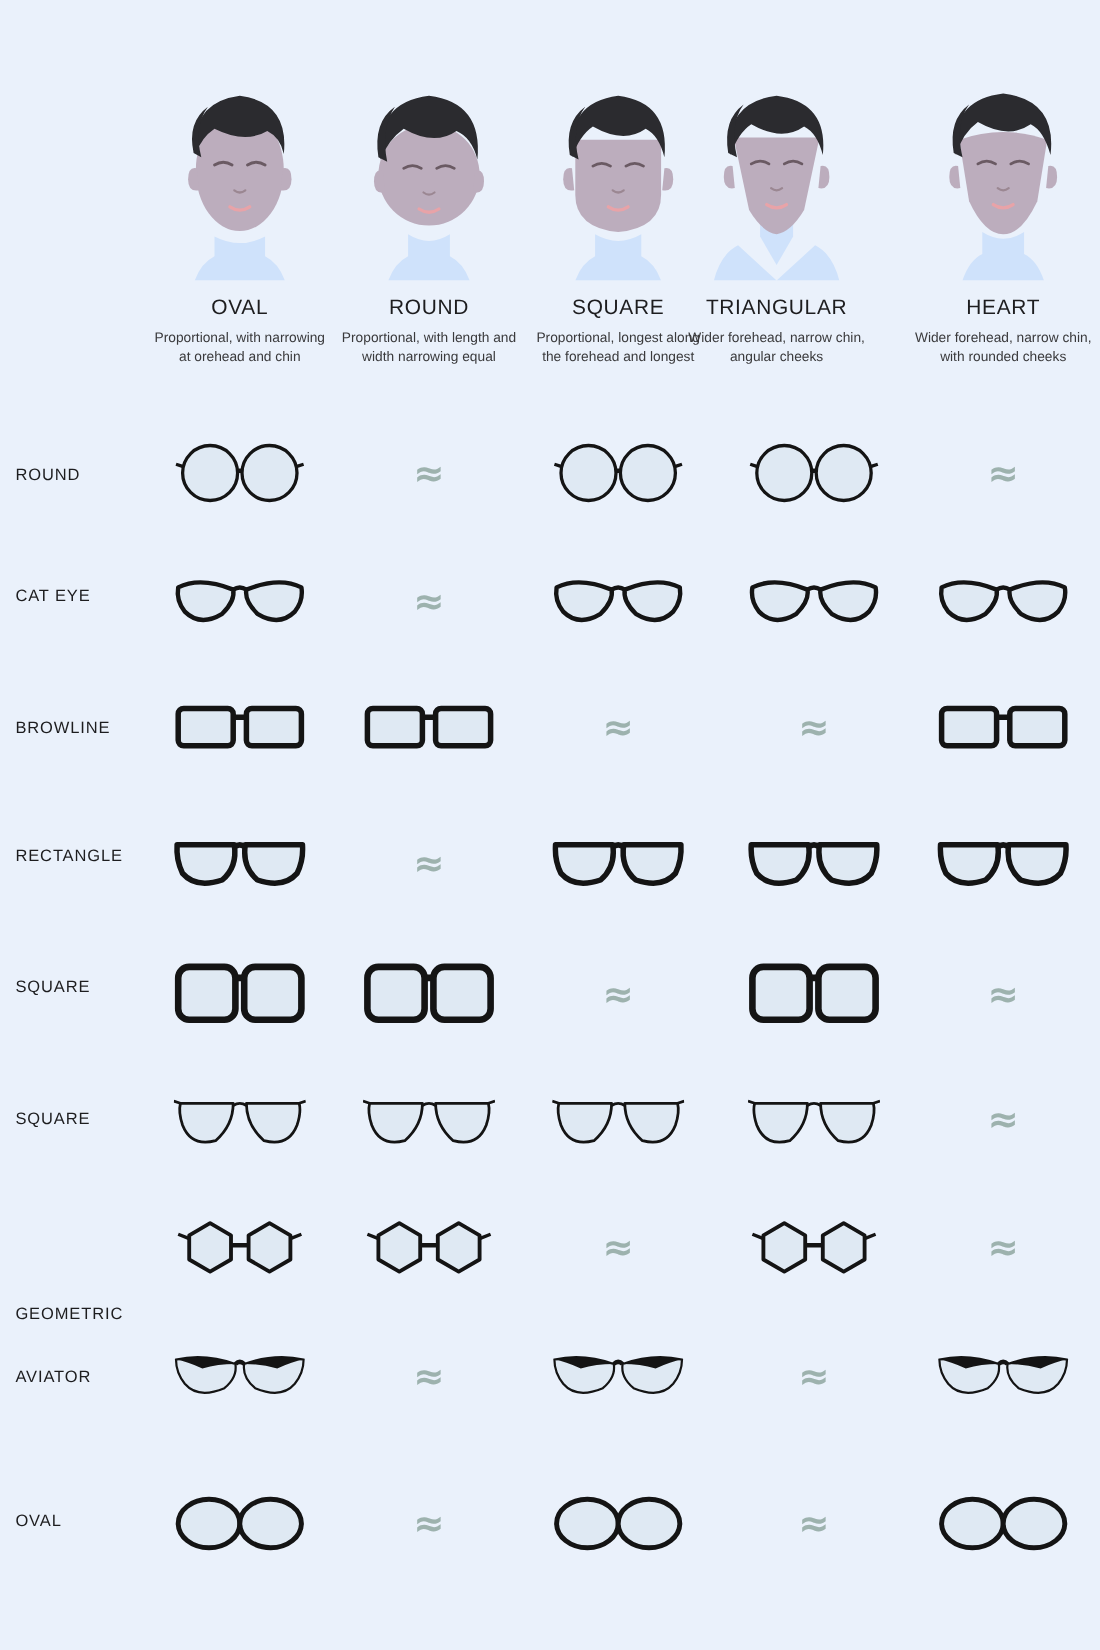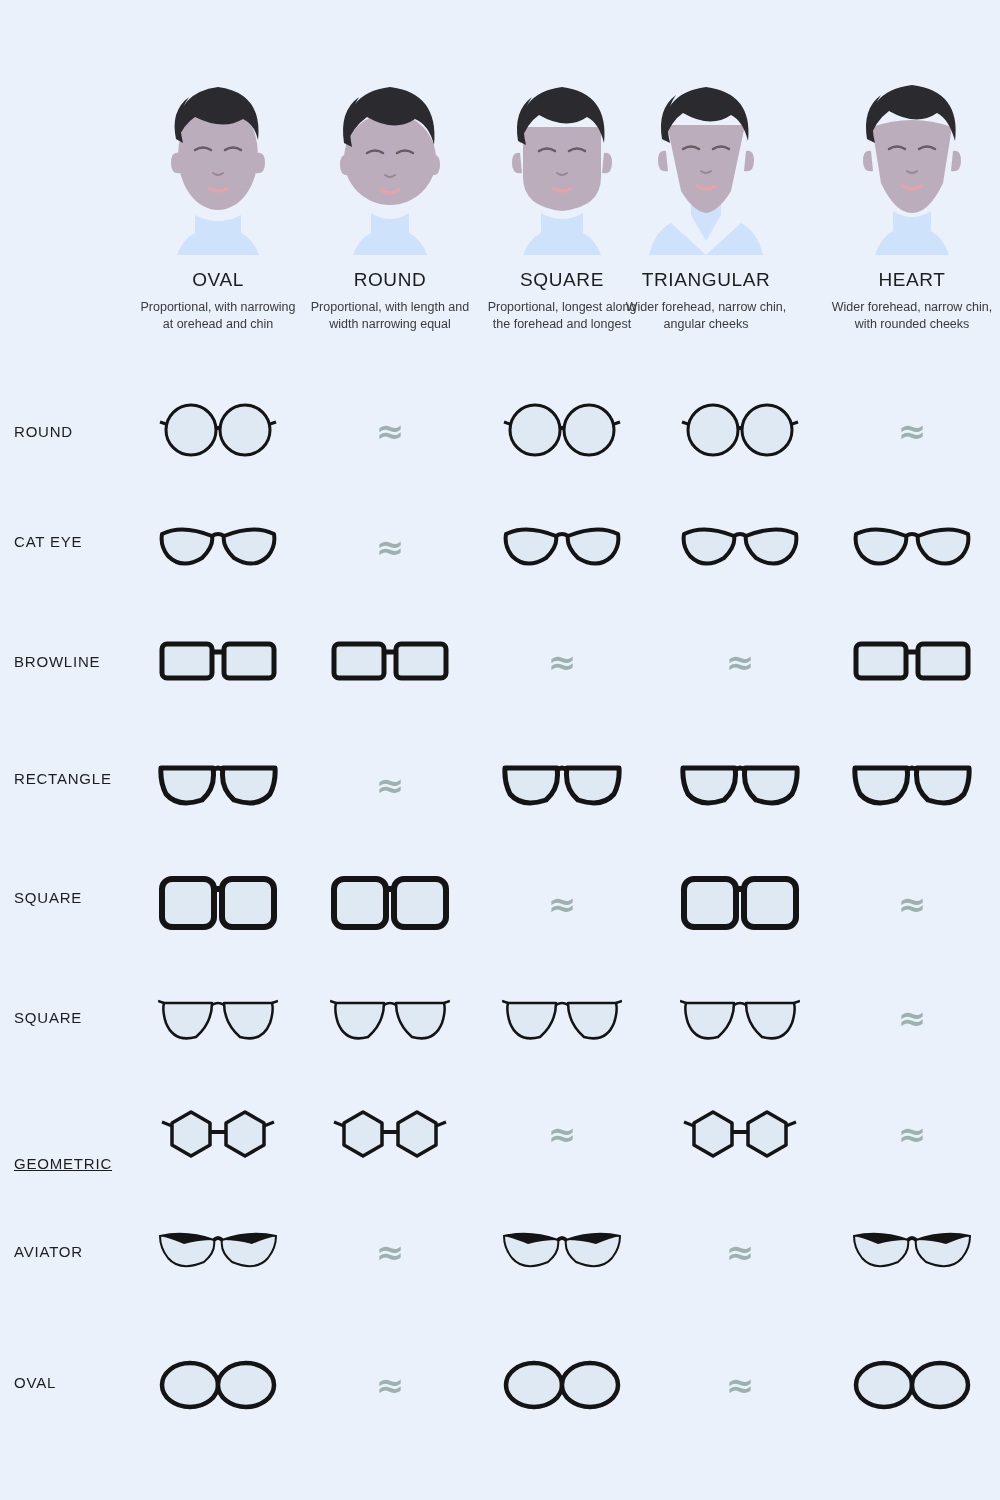--- a/index.html
+++ b/index.html
@@ -189,21 +189,21 @@
       <div class="face-desc">Wider forehead, narrow chin, with rounded cheeks</div>
     </div>
   </div>
 
   <div class="row-label" style="top:423px;">ROUND</div>
   <div class="row-label" style="top:533px;">CAT EYE</div>
   <div class="row-label" style="top:653px;">BROWLINE</div>
   <div class="row-label" style="top:770px;">RECTANGLE</div>
   <div class="row-label" style="top:889px;">SQUARE</div>
   <div class="row-label" style="top:1009px;">SQUARE</div>
-  <div class="row-label" style="top:1155px;text-decoration:underline;">GEOMETRIC</div>
+  <div class="row-label" style="top:1186px;">GEOMETRIC</div>
   <div class="row-label" style="top:1243px;">AVIATOR</div>
   <div class="row-label" style="top:1374px;">OVAL</div>
 
   <div id="grid">
       <div class="cell" style="left: 128px; top: 376px;">
         <svg viewBox="0 0 120 70" width="120" height="70">
           <circle cx="33" cy="34" r="25" fill="#dfe9f3" stroke="#141414" stroke-width="3"></circle>
           <circle cx="87" cy="34" r="25" fill="#dfe9f3" stroke="#141414" stroke-width="3"></circle>
           <path d="M58 32 h4" stroke="#141414" stroke-width="4"></path>
           <path d="M8 28 L2 26" stroke="#141414" stroke-width="3"></path>

